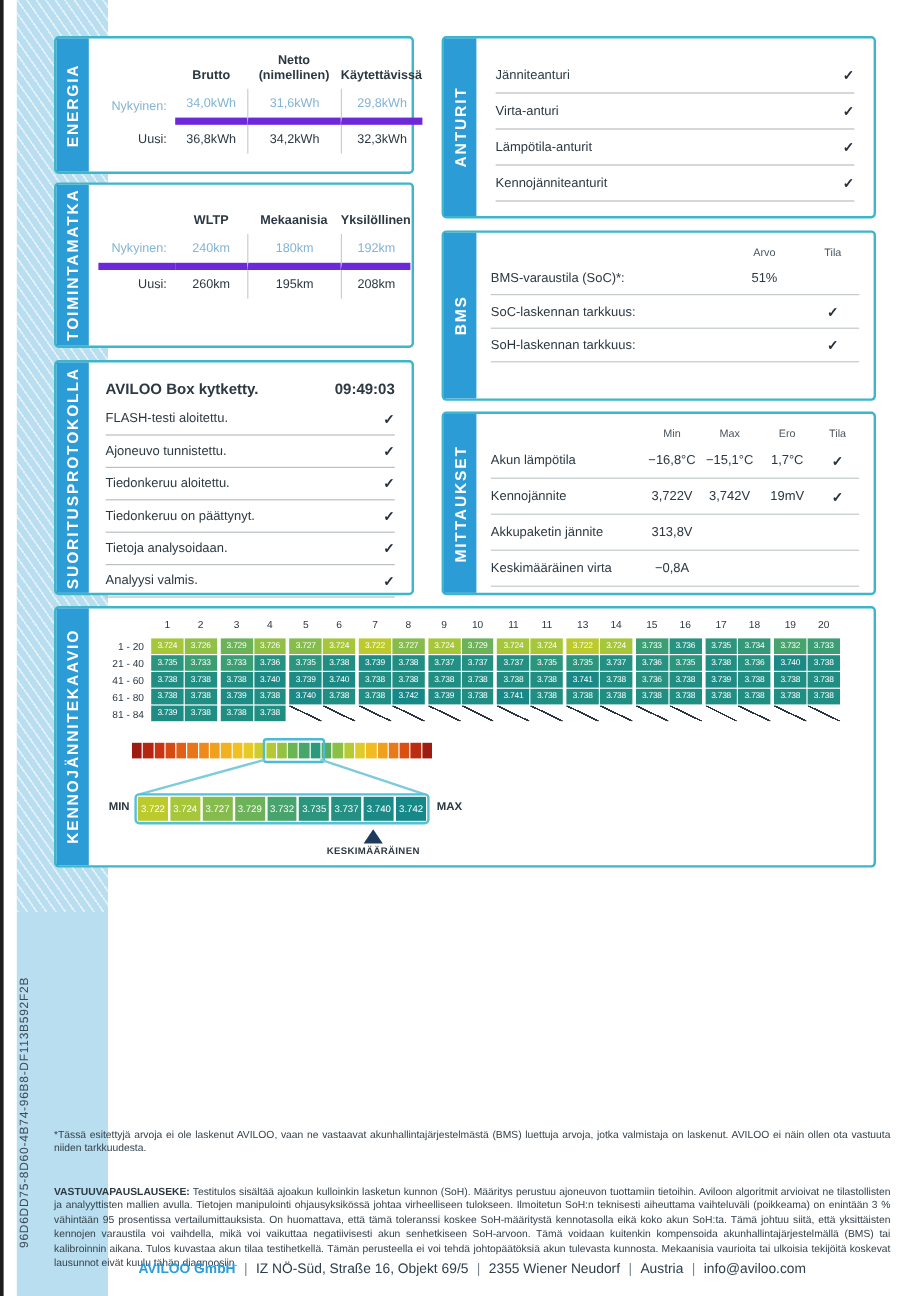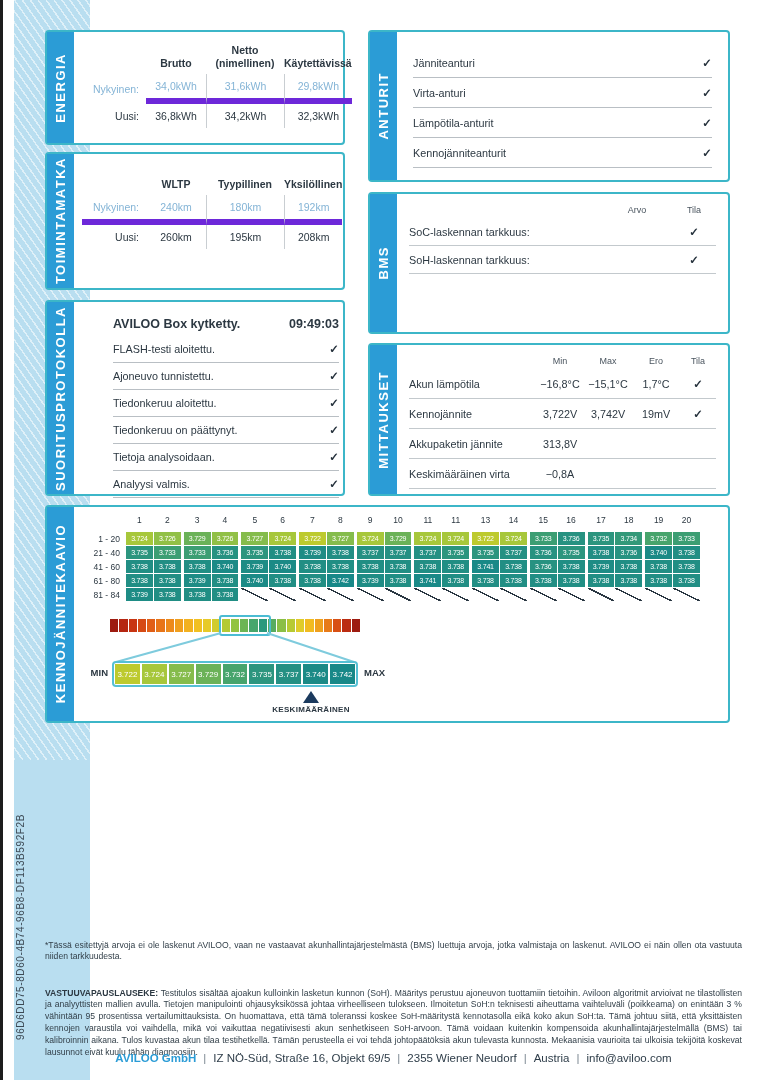--- a/index.html
+++ b/index.html
@@ -26,21 +26,21 @@
   .vlabel{display:flex;align-items:center;justify-content:flex-end;padding-right:7px;font-size:10.5px;}
   .vcell{display:flex;align-items:center;justify-content:center;font-size:10.5px;height:24px;}
   .vsep{border-left:1px solid #c9ced2;}
   .rowline{border-bottom:6px solid #6d28d9;}
   .hl{color:#84b4d6;}
   #energia-table{margin-top:12px;}
   #matka-table{margin-top:24px;}
 
   
   .check{font-weight:bold;color:#26323d;font-size:11.5px;}
-  .proto{padding:10px 4px 0 14px;margin-left:25px;}
+  .proto{padding:10px 14px 0 14px;}
   .proto-title{display:flex;justify-content:space-between;font-weight:bold;font-size:12.5px;height:24px;align-items:center;}
   .proto-row{display:flex;justify-content:space-between;align-items:center;height:26px;border-bottom:1px solid #b9bfc4;font-size:10.8px;}
   .plist{padding:16px 16px 16px 16px;}
   .plist .proto-row{height:29px;}
 
   
   .mtable{padding:8px 12px 0 12px;}
   .mhead{display:flex;font-size:9px;color:#4a555f;height:16px;align-items:center;}
   .mrow{display:flex;align-items:center;border-bottom:1px solid #c3c9cd;font-size:10.8px;}
   .mlabel{flex:1;}
@@ -119,21 +119,21 @@
 </section>
 
 <section class="box" style="left:45px;top:152px;width:300px;height:138px">
   <div class="box-label">
       <span>TOIMINTAMATKA</span>
     </div>
   <div class="box-content">
     <div class="vtable" id="matka-table">
         <div class="vh"></div>
         <div class="vh">WLTP</div>
-        <div class="vh">Tyypillinen</div>
+        <div class="vh">Mekaanisia</div>
         <div class="vh">Yksilöllinen</div>
         <div class="vlabel hl rowline">Nykyinen:</div>
         <div class="vcell hl rowline">240km</div>
         <div class="vcell vsep hl rowline">180km</div>
         <div class="vcell vsep hl rowline">192km</div>
         <div class="vlabel">Uusi:</div>
         <div class="vcell">260km</div>
         <div class="vcell vsep">195km</div>
         <div class="vcell vsep">208km</div>
       </div>
@@ -206,20 +206,25 @@
 
 <section class="box" style="left:368px;top:192px;width:362px;height:142px">
   <div class="box-label">
       <span>BMS</span>
     </div>
   <div class="box-content mtable" id="bms-table">
       <div class="mhead">
         <span class="mlabel"></span>
         <span class="mcol70">Arvo</span>
         <span class="mcol44">Tila</span>
+      </div>
+      <div class="mrow">
+        <span class="mlabel">BMS-varaustila (SoC)*:</span>
+        <span class="mcol70">51%</span>
+        <span class="mcol44 check"></span>
       </div>
       <div class="mrow">
         <span class="mlabel">SoC-laskennan tarkkuus:</span>
         <span class="mcol70"></span>
         <span class="mcol44 check">✓</span>
       </div>
       <div class="mrow">
         <span class="mlabel">SoH-laskennan tarkkuus:</span>
         <span class="mcol70"></span>
         <span class="mcol44 check">✓</span>

